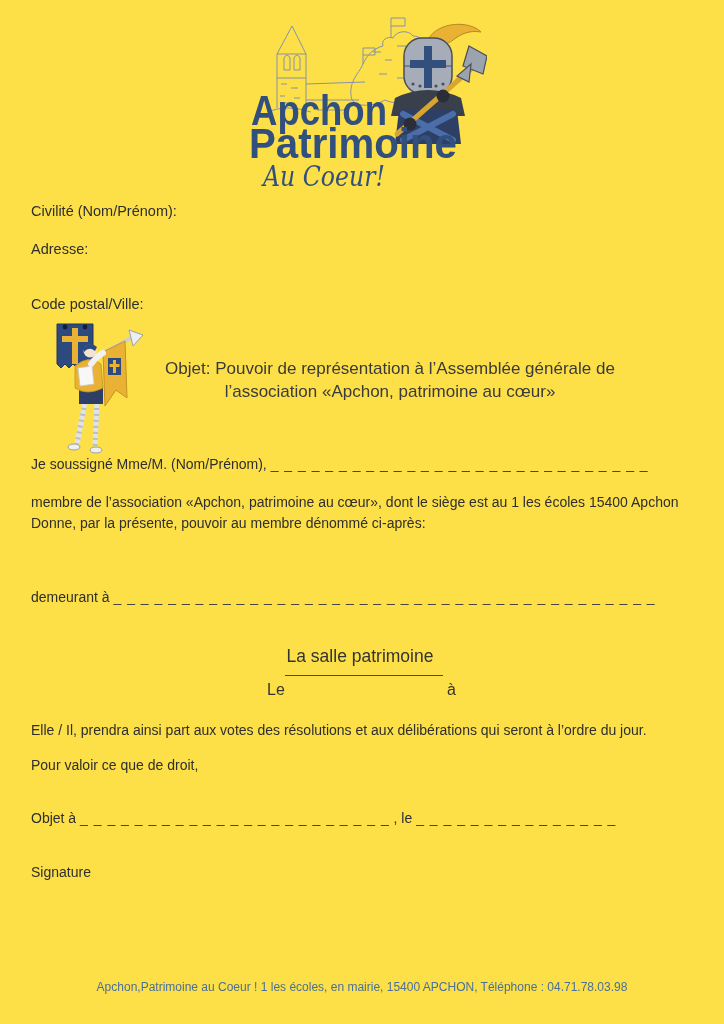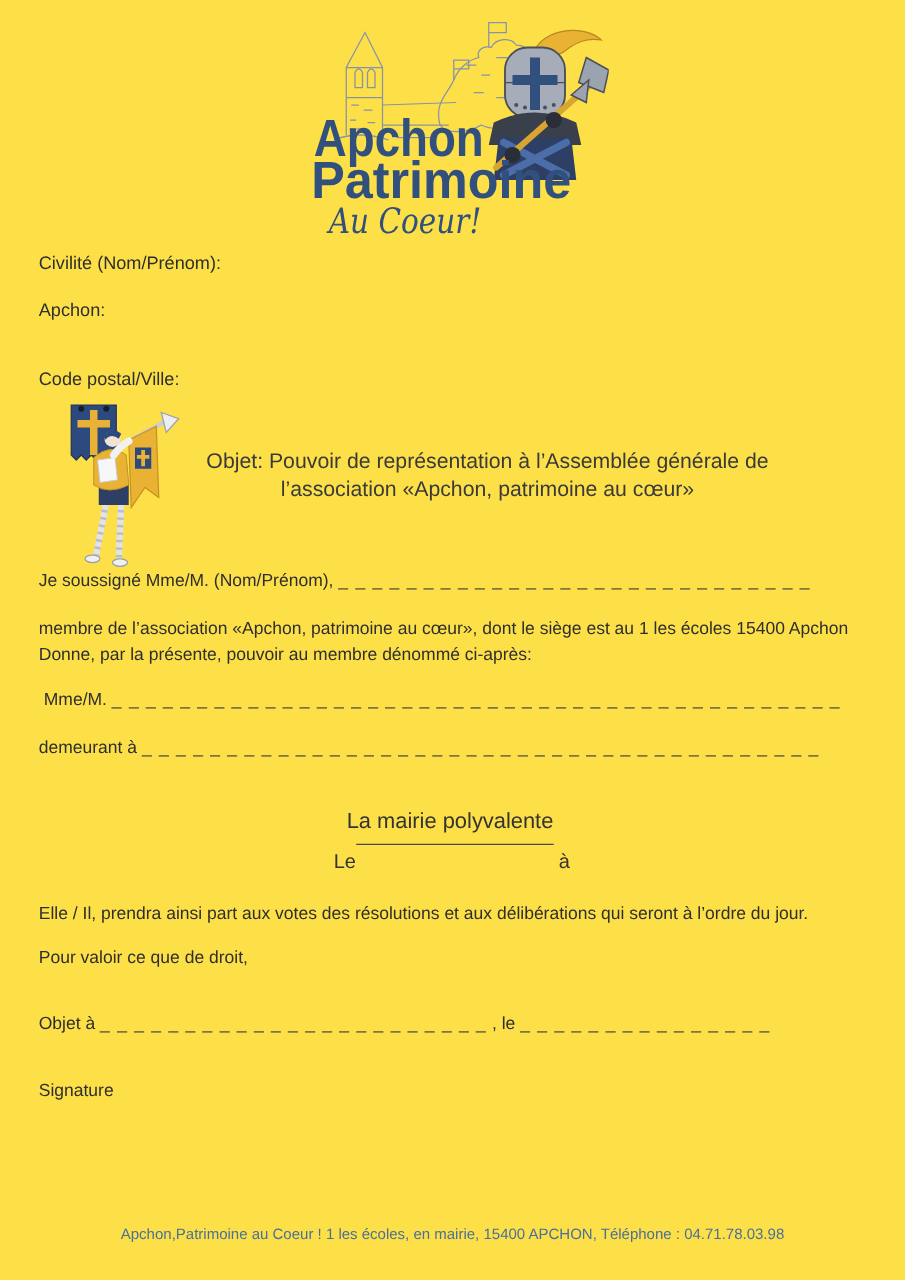--- a/index.html
+++ b/index.html
@@ -91,21 +91,21 @@
         <circle cx="196" cy="84" r="6.5" fill="#2a2e38"></circle>
       </g>
 
       <text x="4" y="113" font-family="Liberation Sans, sans-serif" font-weight="bold" font-size="42" fill="#31507d" textLength="136" lengthAdjust="spacingAndGlyphs">Apchon</text>
       <text x="2" y="146" font-family="Liberation Sans, sans-serif" font-weight="bold" font-size="42" fill="#31507d" textLength="208" lengthAdjust="spacingAndGlyphs">Patrimoine</text>
       <text x="16" y="174" font-family="DejaVu Serif, serif" font-style="italic" font-size="28" fill="#31507d" textLength="122" lengthAdjust="spacingAndGlyphs">Au Coeur!</text>
     </svg>
   </div>
 
   <div class="abs label" style="left:31px;top:203px;">Civilité (Nom/Prénom):</div>
-  <div class="abs label" style="left:31px;top:241px;">Apchon:</div>
+  <div class="abs label" style="left:31px;top:241px;">Adresse:</div>
   <div class="abs label" style="left:31px;top:296px;">Code postal/Ville:</div>
 
   <div class="abs" style="left:45px;top:322px;width:102px;height:134px;">
     <svg class="herald-svg" width="102" height="134" viewBox="0 0 102 134">
 
       <g>
         <path d="M12,2 L48,2 L48,46 L44,42 L40,46 L36,42 L32,46 L28,42 L24,46 L20,42 L16,46 L12,42 Z" fill="#2d4a7e" stroke="#22355c" stroke-width="1"></path>
         <rect x="27" y="6" width="6" height="36" fill="#e9b235"></rect>
         <rect x="17" y="14" width="26" height="6" fill="#e9b235"></rect>
         <circle cx="20" cy="5" r="2.4" fill="#141e33"></circle>
@@ -152,32 +152,28 @@
   </div>
 
   <div class="abs objet" style="left:120px;top:357px;width:540px;">
     <div>Objet: Pouvoir de représentation à l’Assemblée générale de</div>
     <div>l’association «Apchon, patrimoine au cœur»</div>
   </div>
 
   <div class="abs para" style="left:31px;top:494px;">membre de l’association «Apchon, patrimoine au cœur», dont le siège est au 1 les écoles 15400 Apchon</div>
   <div class="abs para" style="left:31px;top:515px;">Donne, par la présente, pouvoir au membre dénommé ci-après:</div>
 
-  <div class="abs para" style="left:35px;top:551px;">
-    <span>Mme/M.</span>
-    <span class="dashes">_ _ _ _ _ _ _ _ _ _ _ _ _ _ _ _ _ _ _ _ _ _ _ _ _ _ _ _ _ _ _ _ _ _ _ _ _ _ _ _ _ _ _</span>
-  </div>
 
   <div class="abs para" style="left:31px;top:589px;">
     <span>demeurant à</span>
     <span class="dashes">_ _ _ _ _ _ _ _ _ _ _ _ _ _ _ _ _ _ _ _ _ _ _ _ _ _ _ _ _ _ _ _ _ _ _ _ _ _ _ _</span>
   </div>
 
 
-  <div class="abs venue-name" style="left:240px;top:646px;width:240px;">La mairie polyvalente</div>
+  <div class="abs venue-name" style="left:240px;top:646px;width:240px;">La salle patrimoine</div>
   <div class="abs venue-underline" style="left:285px;top:675px;width:158px;"></div>
   <span class="abs le-a" style="left:267px;top:681px;">Le</span>
   <span class="abs le-a" style="left:447px;top:681px;">à</span>
 
   <div class="abs para" style="left:31px;top:722px;">Elle / Il, prendra ainsi part aux votes des résolutions et aux délibérations qui seront à l’ordre du jour.</div>
 
   <div class="abs para" style="left:31px;top:757px;">Pour valoir ce que de droit,</div>
 
   <div class="abs para" style="left:31px;top:810px;">
     <span>Objet à</span>

